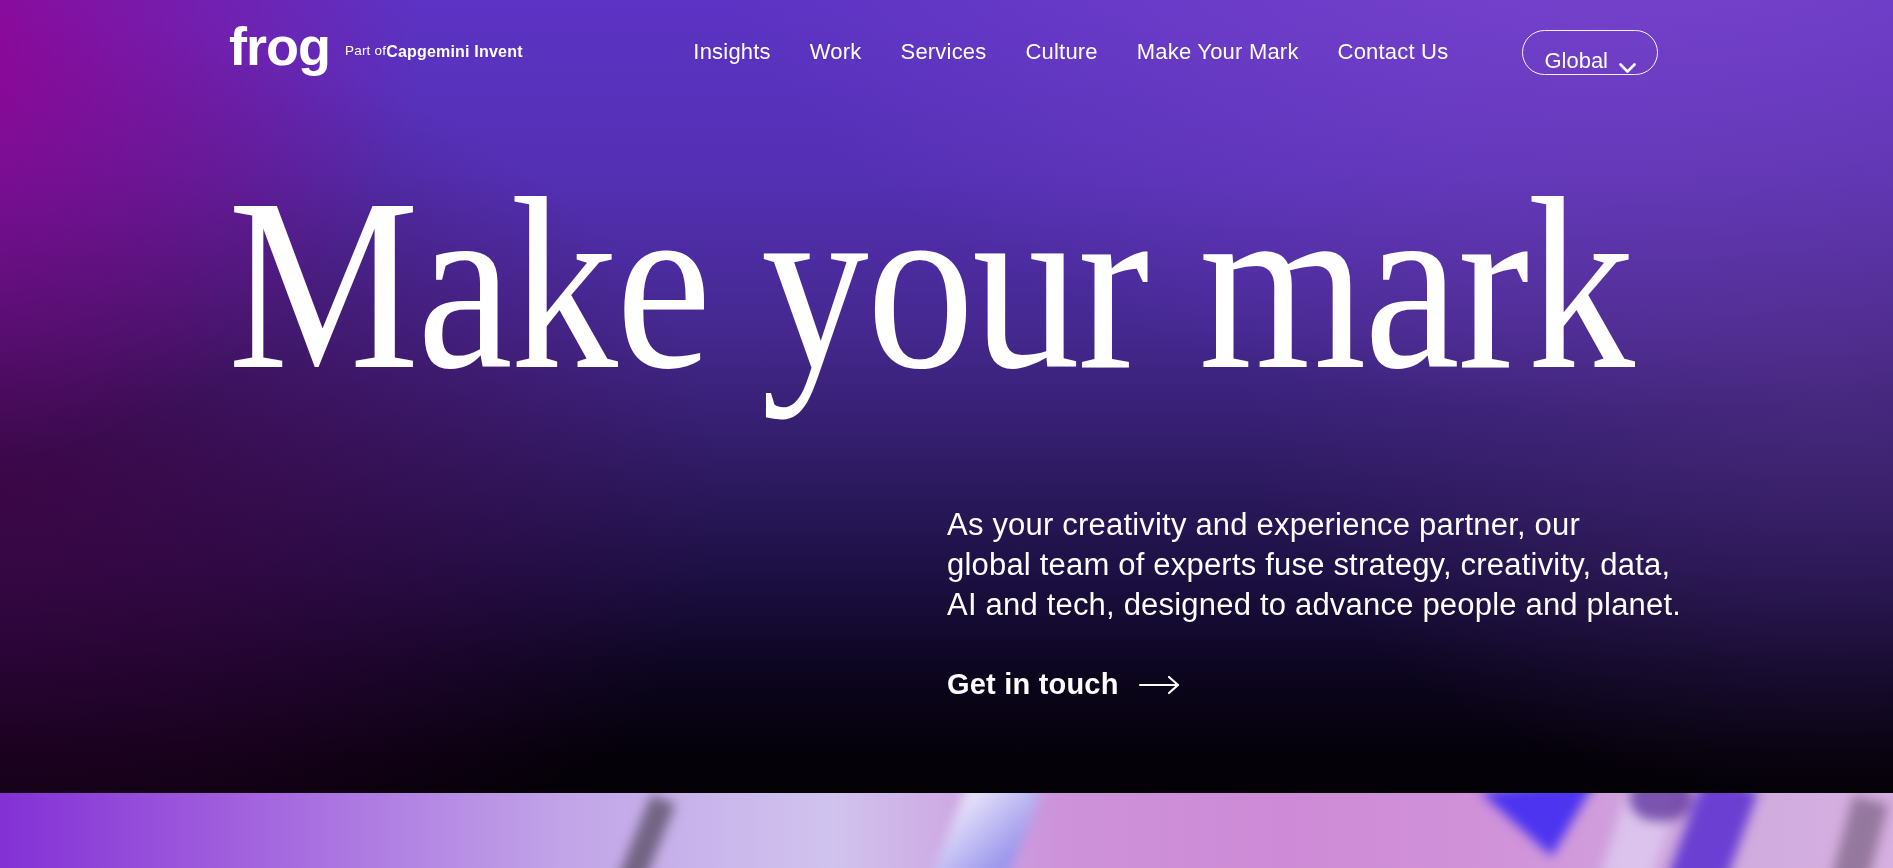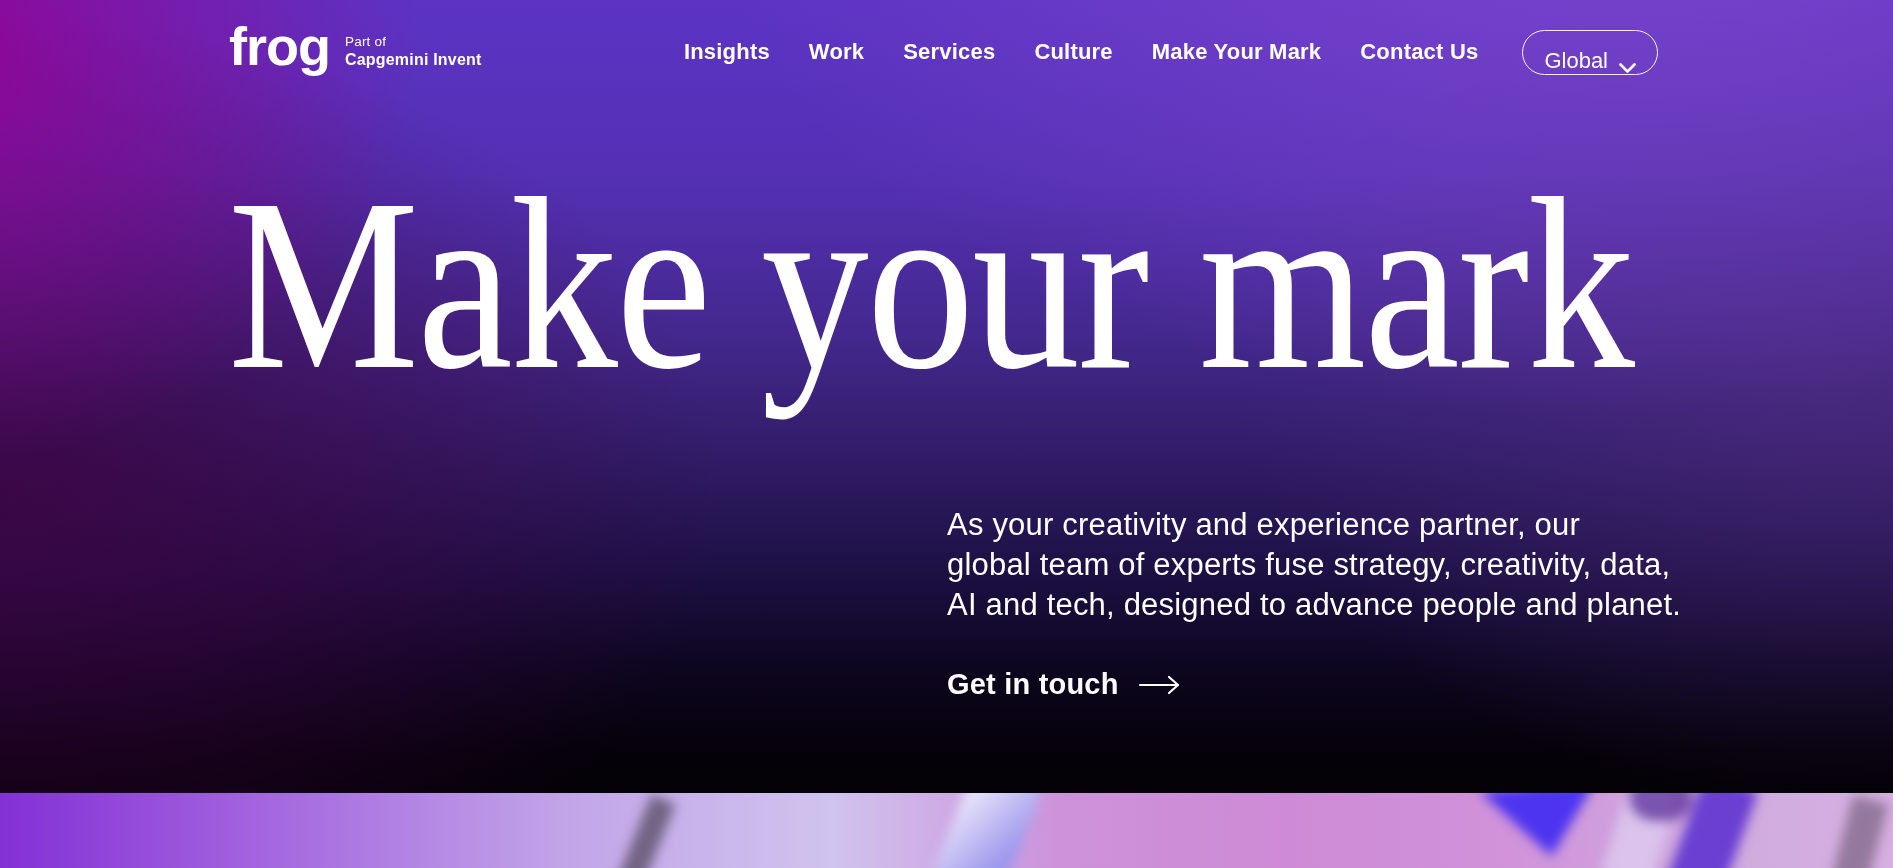--- a/index.html
+++ b/index.html
@@ -14,31 +14,31 @@
     background:
       radial-gradient(900px 760px at -4% 6%,  rgba(150,0,145,0.95) 0%, rgba(150,0,145,0.55) 22%, rgba(150,0,145,0) 55%),
       radial-gradient(1250px 820px at 0% 62%, rgba(62,3,66,0.85) 0%, rgba(62,3,66,0) 58%),
       radial-gradient(1500px 900px at 86% -18%, rgba(125,70,205,0.95) 0%, rgba(125,70,205,0) 62%),
       radial-gradient(1000px 700px at 97% 48%, rgba(82,46,130,0.55) 0%, rgba(82,46,130,0) 60%),
       linear-gradient(180deg, #5c33c4 0%, #5430b4 22%, #44288e 42%, #301c66 58%, #1d1044 72%, #0d0620 84%, #050109 95%, #040107 100%);
   }
   
   header {
     position:absolute; left:0; top:0; width:100%; height:104px;
-    display:flex; align-items:center; padding:0 235px 0 229px; color:#fff; z-index:5;
+    display:flex; align-items:center; padding:0 235px 0 229px; color:#fff; z-index:5;gap:30px;
   }
   .logo { display:flex; align-items:center; gap:15px; cursor:pointer; }
   .brand {
     font-size:54px; font-weight:bold; letter-spacing:-1px; line-height:0.9;
     position:relative; top:-6px;
   }
-  .tagline { display:flex; flex-direction:column; font-size:13.5px; line-height:1.3; letter-spacing:0.2px; }
+  .tagline { display:flex; flex-direction:row; font-size:13.5px; line-height:1.3; letter-spacing:0.2px; }
   .tagline .t2 { font-size:16px; font-weight:bold;text-align:center; }
   nav { margin-left:auto; display:flex; align-items:center; gap:39px; }
-  .nav-item { font-size:22px; font-weight:700; letter-spacing:0.2px; cursor:pointer; white-space:nowrap; }
+  .nav-item { font-size:22px; font-weight:400; letter-spacing:0.2px; cursor:pointer; white-space:nowrap; }
   .locale {
     margin-left:44px; display:flex; align-items:flex-end; gap:11px;
     height:45px; padding:0 21px; border:1.5px solid rgba(255,255,255,0.92);
     border-radius:24px; background:transparent; color:#fff;
     font-family:"Liberation Sans", sans-serif; font-size:22px; font-weight:500; cursor:pointer;
   }
   .chev { display:block; }
   
   .headline {
     position:absolute; left:228px; top:162px;

